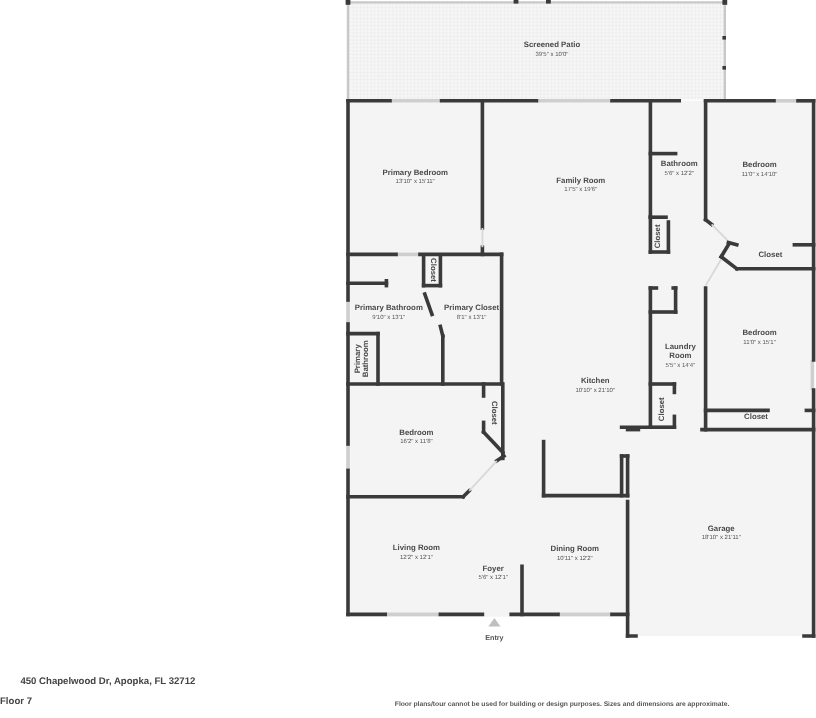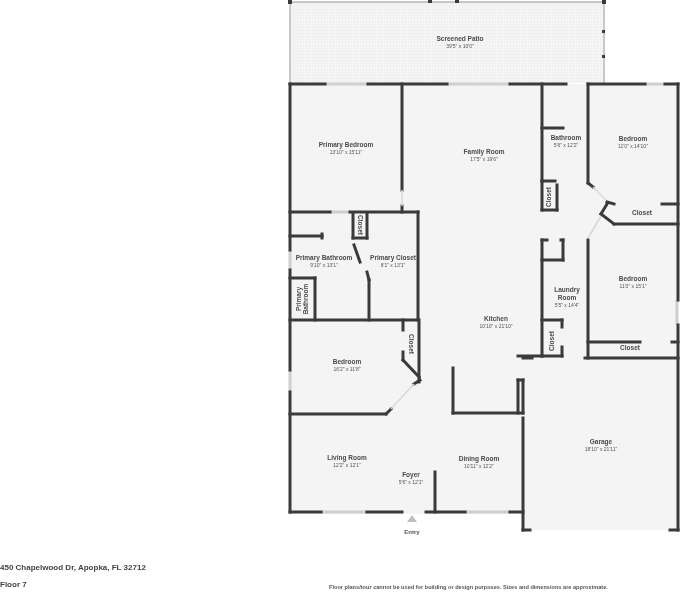--- a/index.html
+++ b/index.html
@@ -4,21 +4,21 @@
   <style>
     * { margin: 0; padding: 0; box-sizing: border-box; }
     html, body { width: 680px; height: 598px; background: #ffffff; overflow: hidden; }
     body { position: relative; font-family: "Liberation Sans", sans-serif; color: #333; }
     #plan { position: absolute; left: 0; top: 0; width: 680px; height: 598px; }
     .room-label { position: absolute; text-align: center; transform: translate(-50%, -50%); white-space: nowrap; }
     .room-name { font-size: 6.5px; font-weight: bold; color: #4a4a4a; line-height: 8px; }
     .room-dim { font-size: 5px; color: #555; line-height: 7px; }
     .vert { transform: translate(-50%, -50%) rotate(90deg); }
     .vert-ccw { transform: translate(-50%, -50%) rotate(-90deg); }
-    .footer-address { position: absolute; left: 0; top: 563px; font-size: 8px; font-weight: bold; color: #444; }
+    .footer-address { position: absolute; left: 17px; top: 563px; font-size: 8px; font-weight: bold; color: #444; }
     .footer-floor { position: absolute; left: 0; top: 580px; font-size: 8px; font-weight: bold; color: #444; }
     .footer-disclaimer { position: absolute; left: 329px; top: 584px; font-size: 5.6px; font-weight: bold; color: #555; white-space: nowrap; }
     .entry-label { position: absolute; left: 412px; top: 529px; transform: translateX(-50%); font-size: 6px; font-weight: bold; color: #555; }
   </style>
 </head>
 <body>
 
 <svg id="plan" viewBox="0 0 680 598" xmlns="http://www.w3.org/2000/svg">
   <defs>
     <pattern id="grid" width="3" height="3" patternUnits="userSpaceOnUse">

